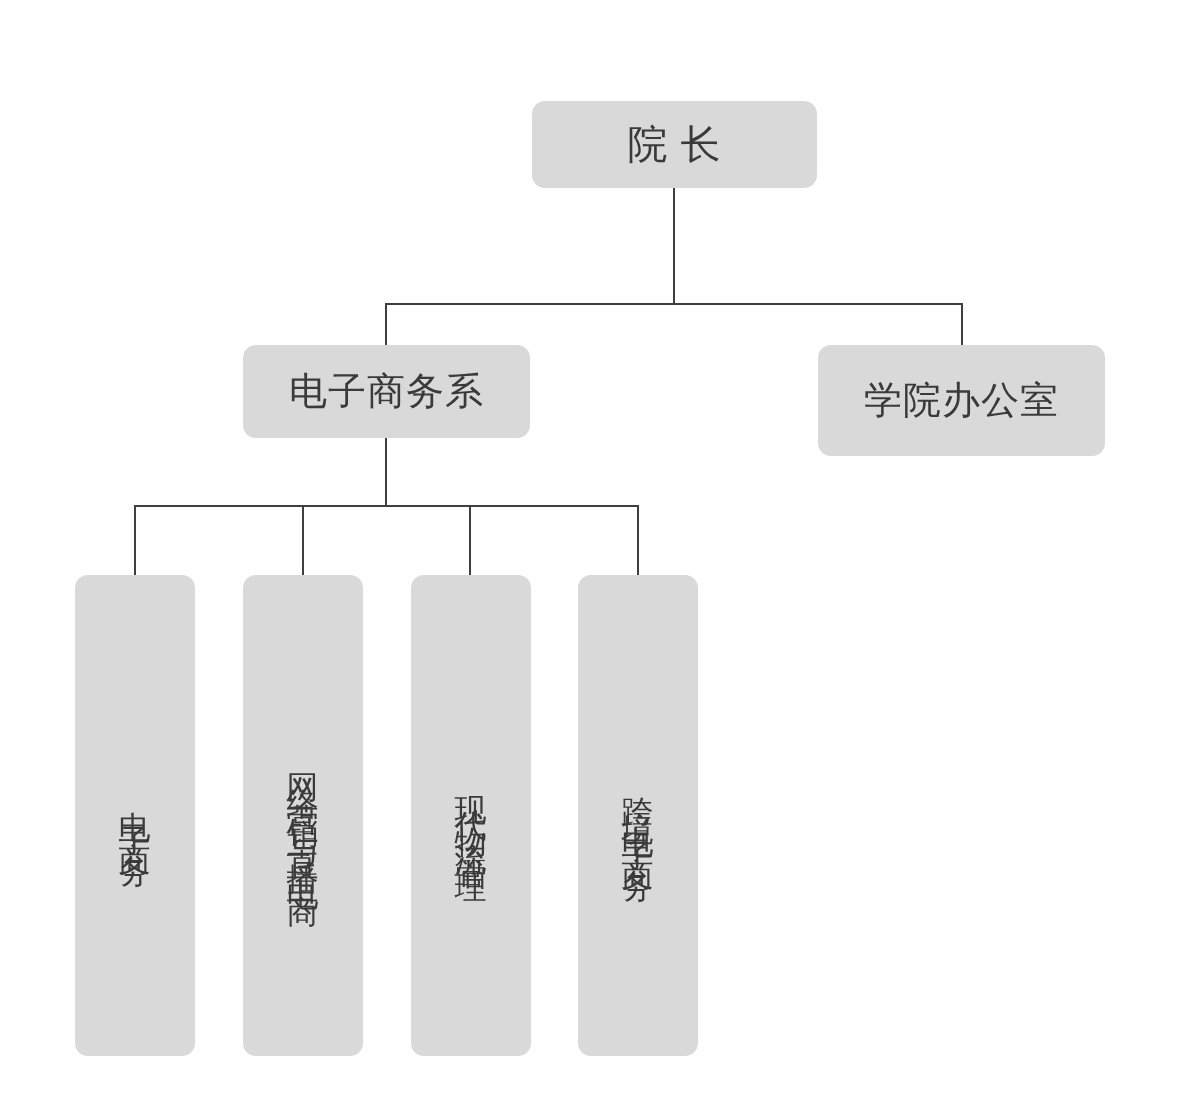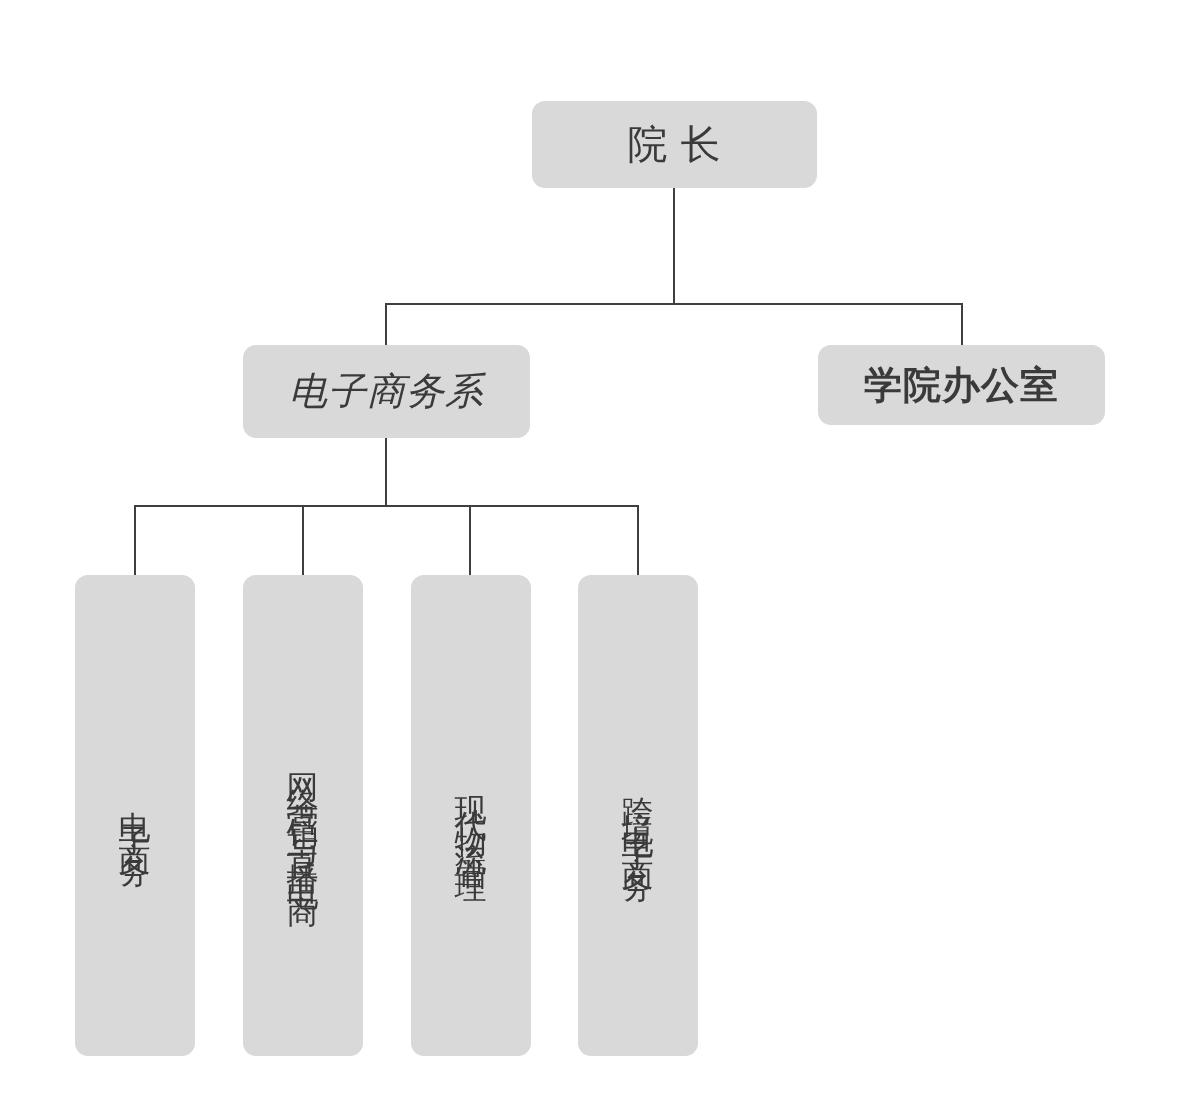--- a/index.html
+++ b/index.html
@@ -24,22 +24,22 @@
     border-radius:13px;
     color:var(--text);
     display:flex;
     align-items:center;
     justify-content:center;
     text-align:center;
     box-sizing:border-box;
   }
   .node-h{font-size:38px;letter-spacing:1px;}
   .node-dean{left:532px;top:73px;width:285px;height:87px;font-size:40px;}
-  .node-dept{left:243px;top:317px;width:287px;height:93px;font-style:italic;}
-  .node-office{left:818px;top:317px;width:287px;height:80px;font-weight:bold;}
+  .node-dept{left:243px;top:317px;width:287px;height:93px;}
+  .node-office{left:818px;top:317px;width:287px;height:111px;}
   .node-v{
     font-size:32px;
     writing-mode:vertical-lr;
     text-orientation:upright;
     letter-spacing:15px;
     top:547px;
     width:120px;
     height:481px;
   }
   .node-m1{left:75px;}

